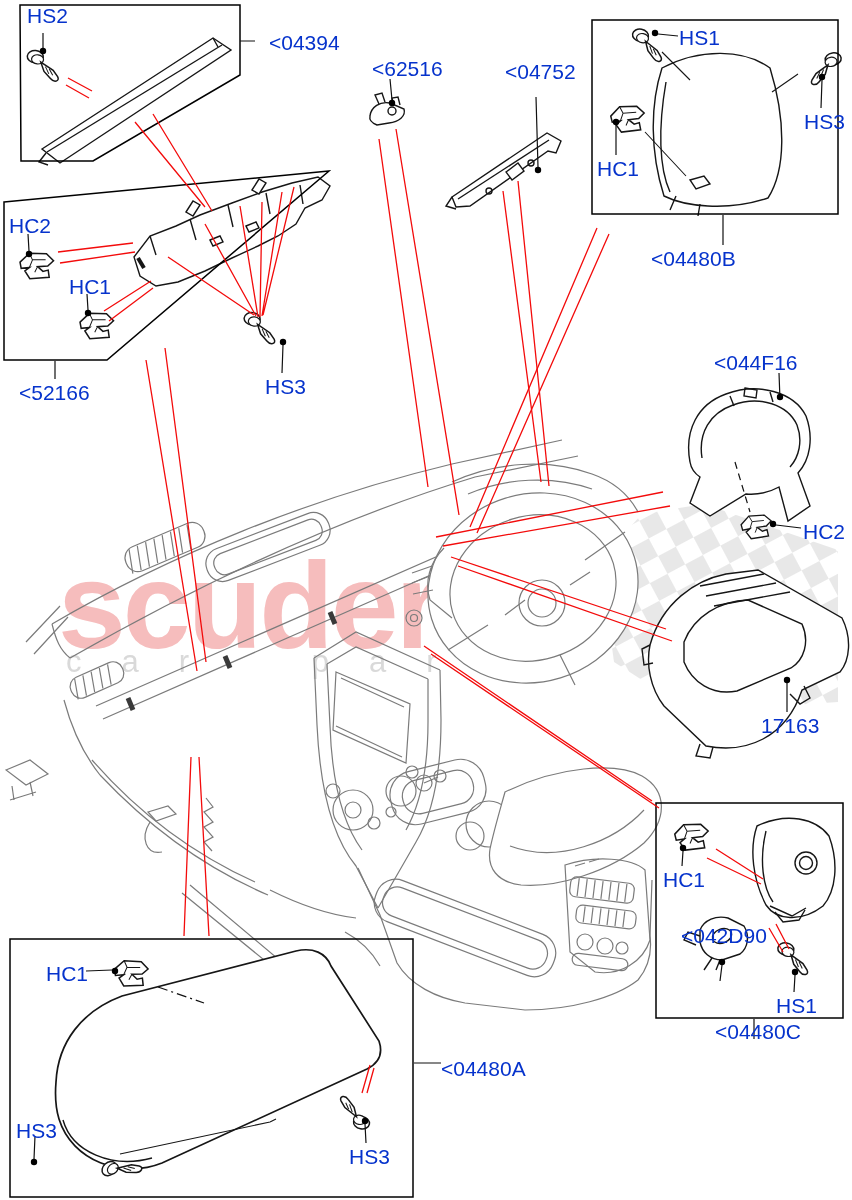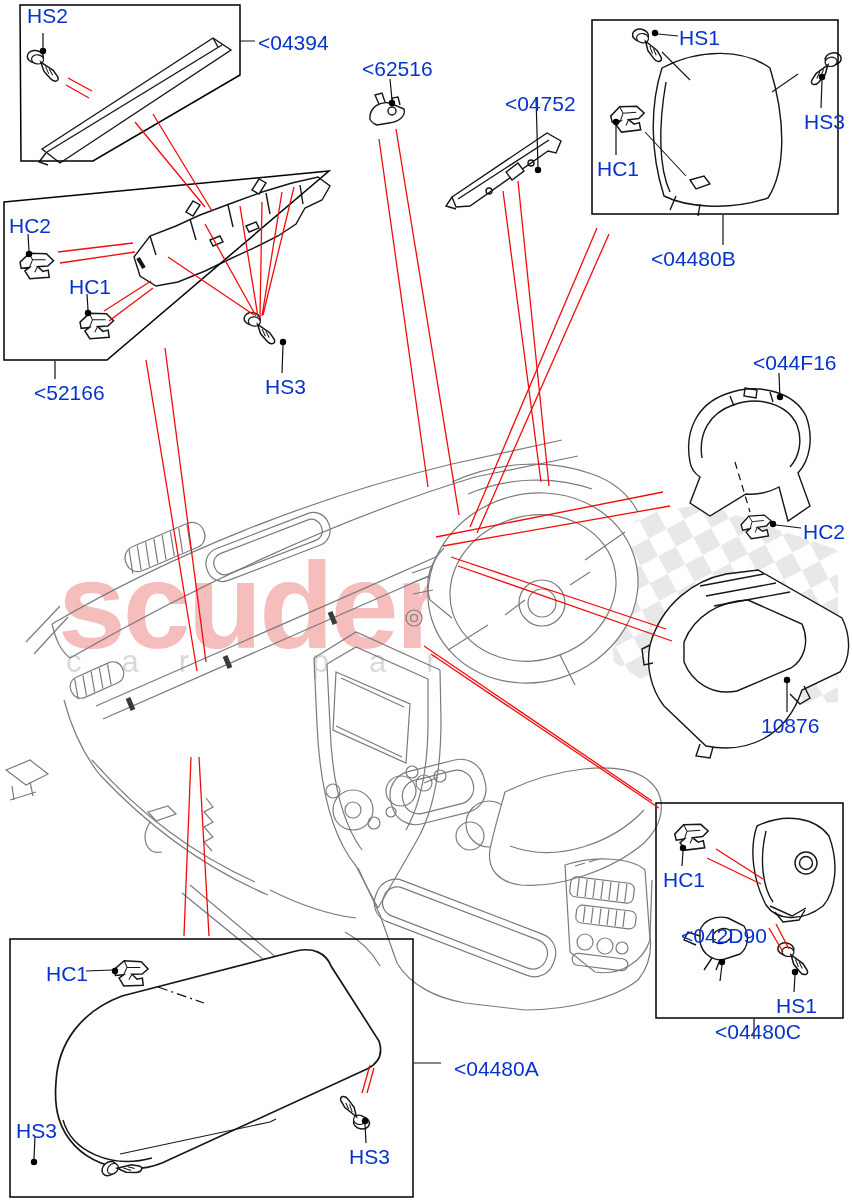--- a/index.html
+++ b/index.html
@@ -276,35 +276,35 @@
       <path d="M666,629 L451,557 M672,641 L458,566"></path>
       <path d="M652,801 L424,646 M659,808 L431,654"></path>
       <path d="M716,849 L763,879 M707,858 L761,884"></path>
       <path d="M783,952 L769,928 M789,949 L776,924"></path>
       <path d="M184,936 L191,757 M209,936 L199,757"></path>
       <path d="M362,1093 L370,1065 M367,1093 L374,1068"></path>
     </g>
   </svg>
 
   <span class="callout" style="left:27px;top:4px">HS2</span>
-  <span class="callout" style="left:258px;top:31px">&lt;04394</span>
-  <span class="callout" style="left:362px;top:57px">&lt;62516</span>
-  <span class="callout" style="left:505px;top:92px">&lt;04752</span>
+  <span class="callout" style="left:269px;top:31px">&lt;04394</span>
+  <span class="callout" style="left:372px;top:57px">&lt;62516</span>
+  <span class="callout" style="left:505px;top:60px">&lt;04752</span>
   <span class="callout" style="left:679px;top:26px">HS1</span>
   <span class="callout" style="left:804px;top:110px">HS3</span>
   <span class="callout" style="left:597px;top:157px">HC1</span>
   <span class="callout" style="left:651px;top:247px">&lt;04480B</span>
   <span class="callout" style="left:9px;top:214px">HC2</span>
   <span class="callout" style="left:69px;top:275px">HC1</span>
-  <span class="callout" style="left:34px;top:381px">&lt;52166</span>
+  <span class="callout" style="left:19px;top:381px">&lt;52166</span>
   <span class="callout" style="left:265px;top:375px">HS3</span>
-  <span class="callout" style="left:753px;top:351px">&lt;044F16</span>
+  <span class="callout" style="left:714px;top:351px">&lt;044F16</span>
   <span class="callout" style="left:803px;top:520px">HC2</span>
-  <span class="callout" style="left:761px;top:714px">10876</span>
+  <span class="callout" style="left:761px;top:714px">17163</span>
   <span class="callout" style="left:663px;top:868px">HC1</span>
   <span class="callout" style="left:681px;top:924px">&lt;042D90</span>
   <span class="callout" style="left:776px;top:994px">HS1</span>
   <span class="callout" style="left:715px;top:1020px">&lt;04480C</span>
   <span class="callout" style="left:46px;top:962px">HC1</span>
   <span class="callout" style="left:16px;top:1119px">HS3</span>
   <span class="callout" style="left:349px;top:1145px">HS3</span>
-  <span class="callout" style="left:454px;top:1057px">&lt;04480A</span>
+  <span class="callout" style="left:441px;top:1057px">&lt;04480A</span>
 </div>
 
 </body></html>

